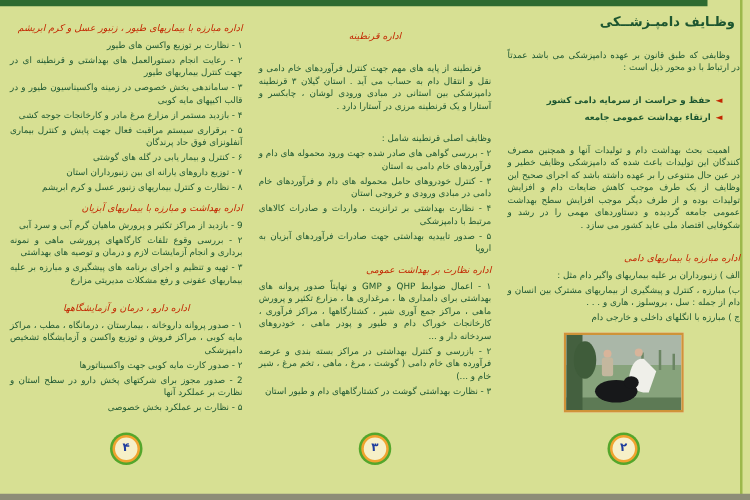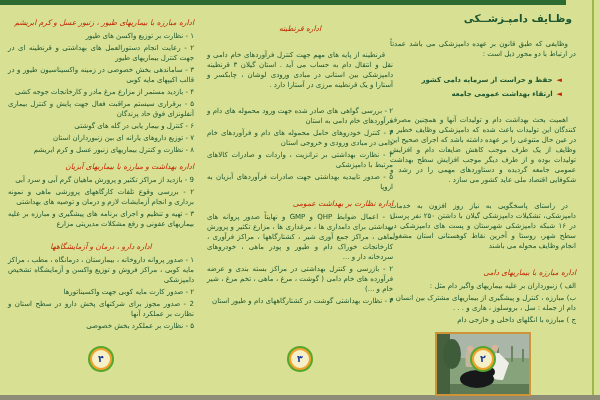--- a/index.html
+++ b/index.html
@@ -7,21 +7,21 @@
        background:#d7e093;font-family:"DejaVu Sans",sans-serif;}
   .sheet{position:absolute;inset:0;}
   .top-bar{position:absolute;top:0;left:0;width:566px;height:5px;background:#2e6b30;}
   .edge-line{position:absolute;top:0;left:592px;width:2px;height:400px;background:#9cb84b;}
   .bottom-bar{position:absolute;bottom:0;left:0;width:600px;height:5px;background:#8d8d77;}
 
   .panel{position:absolute;top:11px;height:378px;width:186px;direction:rtl;
          text-align:justify;color:#1d5630;font-size:7px;line-height:10px;}
   .panel-4{left:8px;}
   .panel-3{left:207px;}
-  .panel-2{left:390px;}
+  .panel-2{left:406px;}
 
   .main-title{font-size:10.5px;font-weight:bold;color:#1d5630;text-align:right;
               margin:2px 4px 5px 0;letter-spacing:.5px;}
   .red-heading{color:#c32600;font-weight:normal;font-style:italic;font-size:7.5px;
                line-height:11px;margin:6px 0 3px;text-align:right;}
   .red-heading.center{text-align:center;margin-top:12px;}
   .para{margin:16px 0;text-indent:8px;}
   .subheading{margin:4px 0 2px;}
   .num-item{margin:2px 0;}
   .bullet-row{display:flex;gap:4px;align-items:center;font-weight:bold;
@@ -69,20 +69,21 @@
     <div class="num-item">۵ - نظارت بر عملکرد بخش خصوصی</div>
 
     <div class="badge">
       <span>۴</span>
     </div>
   </section>
 
   <section class="panel panel-3">
     <div class="red-heading center">اداره قرنطینه</div>
     <div class="para">قرنطینه از پایه های مهم جهت کنترل فرآوردهای خام دامی و نقل و انتقال دام به حساب می آید . استان گیلان ۳ قرنطینه دامپزشکی بین استانی در مبادی ورودی لوشان ، چابکسر و آستارا و یک قرنطینه مرزی در آستارا دارد .</div>
+    <div class="subheading">وظایف اصلی قرنطینه شامل :</div>
     <div class="num-item">۲ - بررسی گواهی های صادر شده جهت ورود محموله های دام و فرآوردهای خام دامی به استان</div>
     <div class="num-item">۳ - کنترل خودروهای حامل محموله های دام و فرآوردهای خام دامی در مبادی ورودی و خروجی استان</div>
     <div class="num-item">۴ - نظارت بهداشتی بر ترانزیت ، واردات و صادرات کالاهای مرتبط با دامپزشکی</div>
     <div class="num-item">۵ - صدور تاییدیه بهداشتی جهت صادرات فرآوردهای آبزیان به اروپا</div>
 
     <div class="red-heading">اداره نظارت بر بهداشت عمومی</div>
     <div class="num-item">۱ - اعمال ضوابط QHP و GMP و نهایتاً صدور پروانه های بهداشتی برای دامداری ها ، مرغداری ها ، مزارع تکثیر و پرورش ماهی ، مراکز جمع آوری شیر ، کشتارگاهها ، مراکز فرآوری ، کارخانجات خوراک دام و طیور و پودر ماهی ، خودروهای سردخانه دار و ...</div>
     <div class="num-item">۲ - بازرسی و کنترل بهداشتی در مراکز بسته بندی و عرضه فرآورده های خام دامی ( گوشت ، مرغ ، ماهی ، تخم مرغ ، شیر خام و ...)</div>
     <div class="num-item">۳ - نظارت بهداشتی گوشت در کشتارگاههای دام و طیور استان</div>
 
@@ -98,21 +99,20 @@
     <div class="bullet-row">
       <span class="bullet-arrow">◄</span>
       <span>حفظ و حراست از سرمایه دامی کشور</span>
     </div>
     <div class="bullet-row">
       <span class="bullet-arrow">◄</span>
       <span>ارتقاء بهداشت عمومی جامعه</span>
     </div>
 
     <div class="para">اهمیت بحث بهداشت دام و تولیدات آنها و همچنین مصرف کنندگان این تولیدات باعث شده که دامپزشکی وظایف خطیر و در عین حال متنوعی را بر عهده داشته باشد که اجرای صحیح این وظایف از یک طرف موجب کاهش ضایعات دام و افزایش تولیدات بوده و از طرف دیگر موجب افزایش سطح بهداشت عمومی جامعه گردیده و دستاوردهای مهمی را در رشد و شکوفایی اقتصاد ملی عاید کشور می سازد .</div>
-    <div class="para">در راستای پاسخگویی به نیاز روز افزون به خدمات دامپزشکی، تشکیلات دامپزشکی گیلان با داشتن ۲۵۰ نفر پرسنل در ۱۶ شبکه دامپزشکی شهرستان و پست های دامپزشکی در سطح شهر، روستا و آخرین نقاط کوهستانی استان مشغول انجام وظایف محوله می باشند</div>
 
     <div class="red-heading">اداره مبارزه با بیماریهای دامی</div>
     <div class="num-item">الف ) زنبورداران بر علیه بیماریهای واگیر دام مثل :</div>
     <div class="num-item">ب) مبارزه ، کنترل و پیشگیری از بیماریهای مشترک بین انسان و دام از جمله : سل ، بروسلوز ، هاری و . . .</div>
     <div class="num-item">ج ) مبارزه با انگلهای داخلی و خارجی دام</div>
 
     <div class="photo-frame">
       <svg width="92" height="60" viewBox="0 0 92 60" xmlns="http://www.w3.org/2000/svg">
         <rect width="92" height="60" fill="#aab7a8"></rect>
         <rect y="24" width="92" height="36" fill="#87a37c"></rect>

